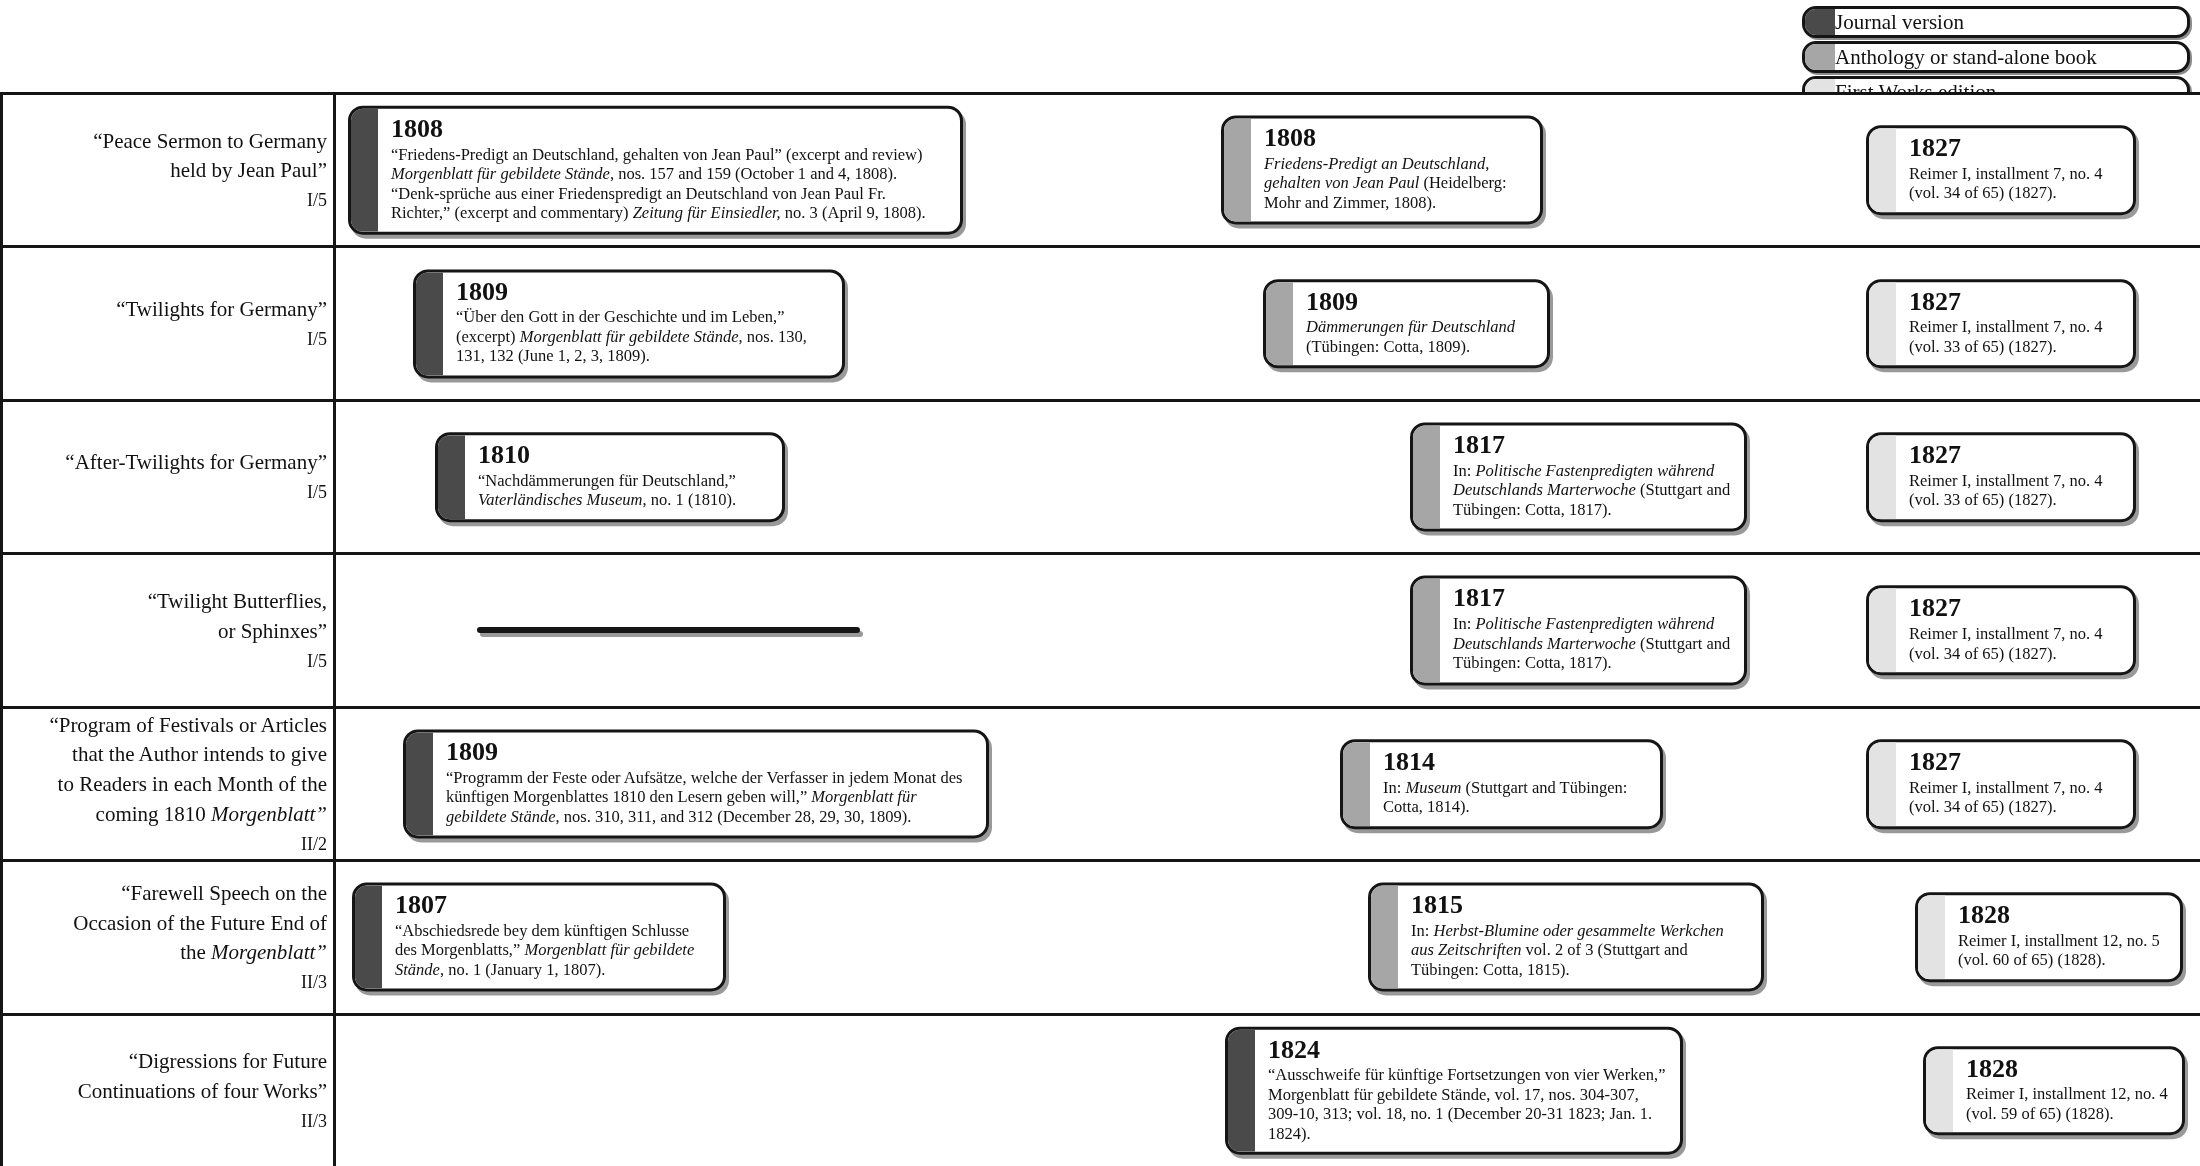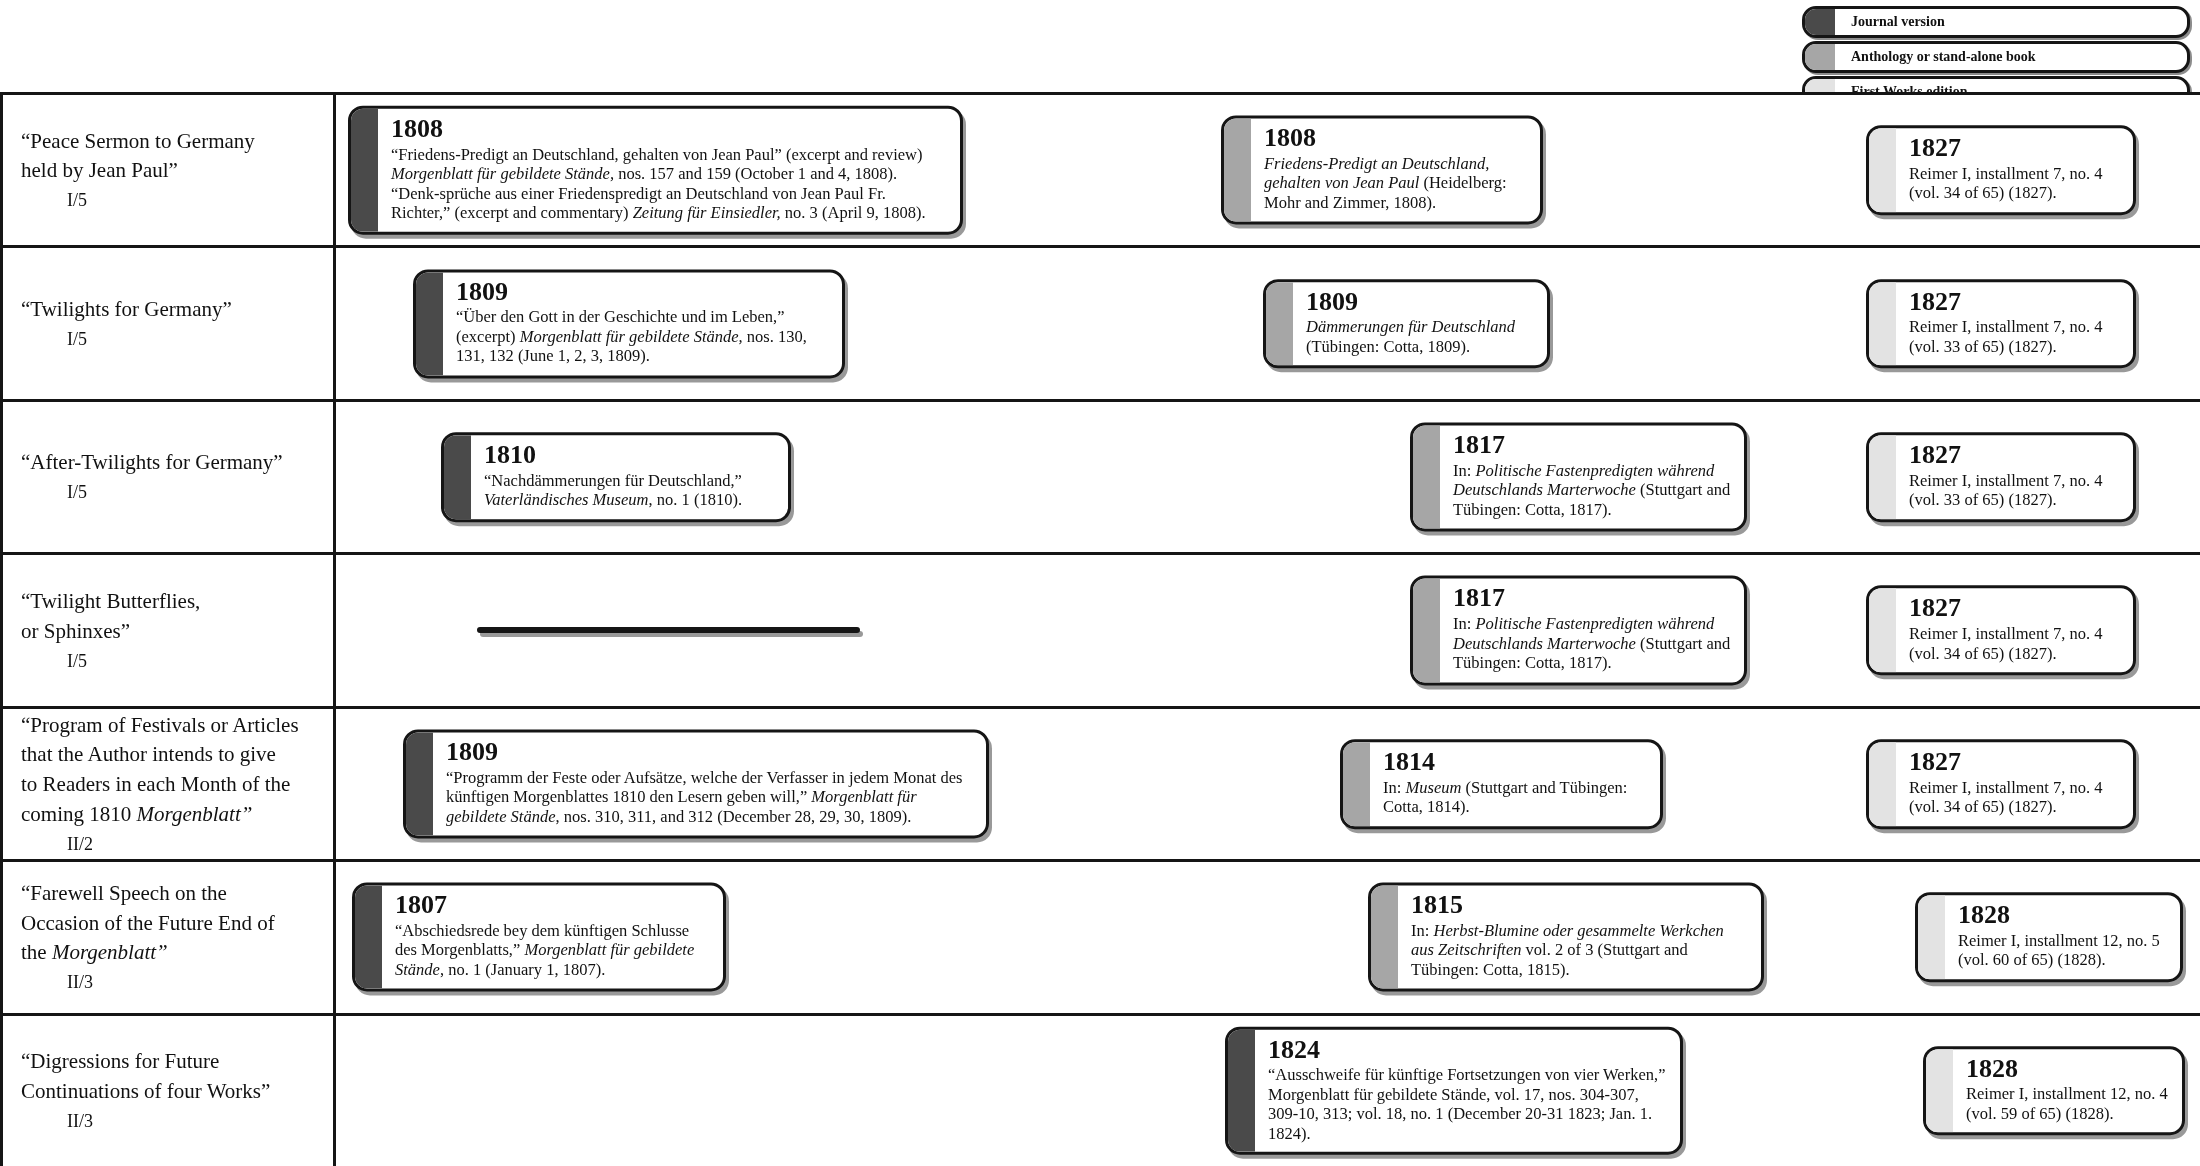--- a/index.html
+++ b/index.html
@@ -8,35 +8,35 @@
     font-family:"Liberation Serif","DejaVu Serif",serif;color:#111;
   }
   
   .legend{position:absolute;top:6px;right:10px;display:flex;flex-direction:column;gap:3px;}
   .legend-item{
     display:flex;align-items:center;width:382px;height:26px;
     border:3px solid #151515;border-radius:14px;background:#fff;overflow:hidden;
     box-shadow:2px 2px 0 rgba(0,0,0,.45);
   }
   .legend-item .tab{width:30px;align-self:stretch;flex:none;}
-  .legend-label{font-weight:bold;font-size:14px;margin-left:16px;white-space:nowrap;}
+  .legend-label{font-weight:normal;font-size:21px;white-space:nowrap;}
   
   .tab.journal{background:#4a4a4a;}
   .tab.anthology{background:#a6a6a6;}
   .tab.first_works{background:#e3e3e3;}
   
   .grid{
     position:absolute;left:0;top:92px;width:2197px;height:1071px;
     border:3px solid #151515;display:flex;flex-direction:column;background:#fff;
   }
   .row{flex:1;display:flex;border-bottom:3px solid #151515;min-height:0;}
   .row:last-child{border-bottom:none;}
   .label-cell{
     width:333px;flex:none;border-right:3px solid #151515;box-sizing:border-box;
-    padding:0 6px 0 18px;display:flex;flex-direction:column;justify-content:center;
+    padding:0 6px 0 18px;display:flex;flex-direction:column;justify-content:center;text-align:right;
   }
   .work-title{font-size:21px;line-height:1.42;white-space:pre-line;}
   .work-id{font-size:18px;line-height:1.42;padding-left:46px;margin-top:2px;}
   .content{position:relative;flex:1;}
   
   .card{
     position:absolute;top:50%;transform:translateY(-50%);
     display:flex;box-sizing:border-box;background:#fff;
     border:3px solid #151515;border-radius:15px;overflow:hidden;
     box-shadow:3px 4px 0 rgba(0,0,0,.40);
@@ -127,21 +127,21 @@
       </div>
     </div>
   </div>
 
   <div class="row">
     <div class="label-cell">
       <div class="work-title"><span>“After-Twilights for Germany”</span></div>
       <div class="work-id">I/5</div>
     </div>
     <div class="content">
-      <div class="card" style="left:105px;width:350px">
+      <div class="card" style="left:99px;width:350px">
         <div class="tab journal"></div>
         <div class="body">
             <div class="year">1810</div>
         <div class="cite"><span>“Nachdämmerungen für Deutschland,” </span><i>Vaterländisches Museum</i><span>, no. 1 (1810).</span></div>
           </div>
       </div>
       <div class="card" style="left:1074px;width:337px">
         <div class="tab anthology"></div>
         <div class="body">
             <div class="year">1817</div>

